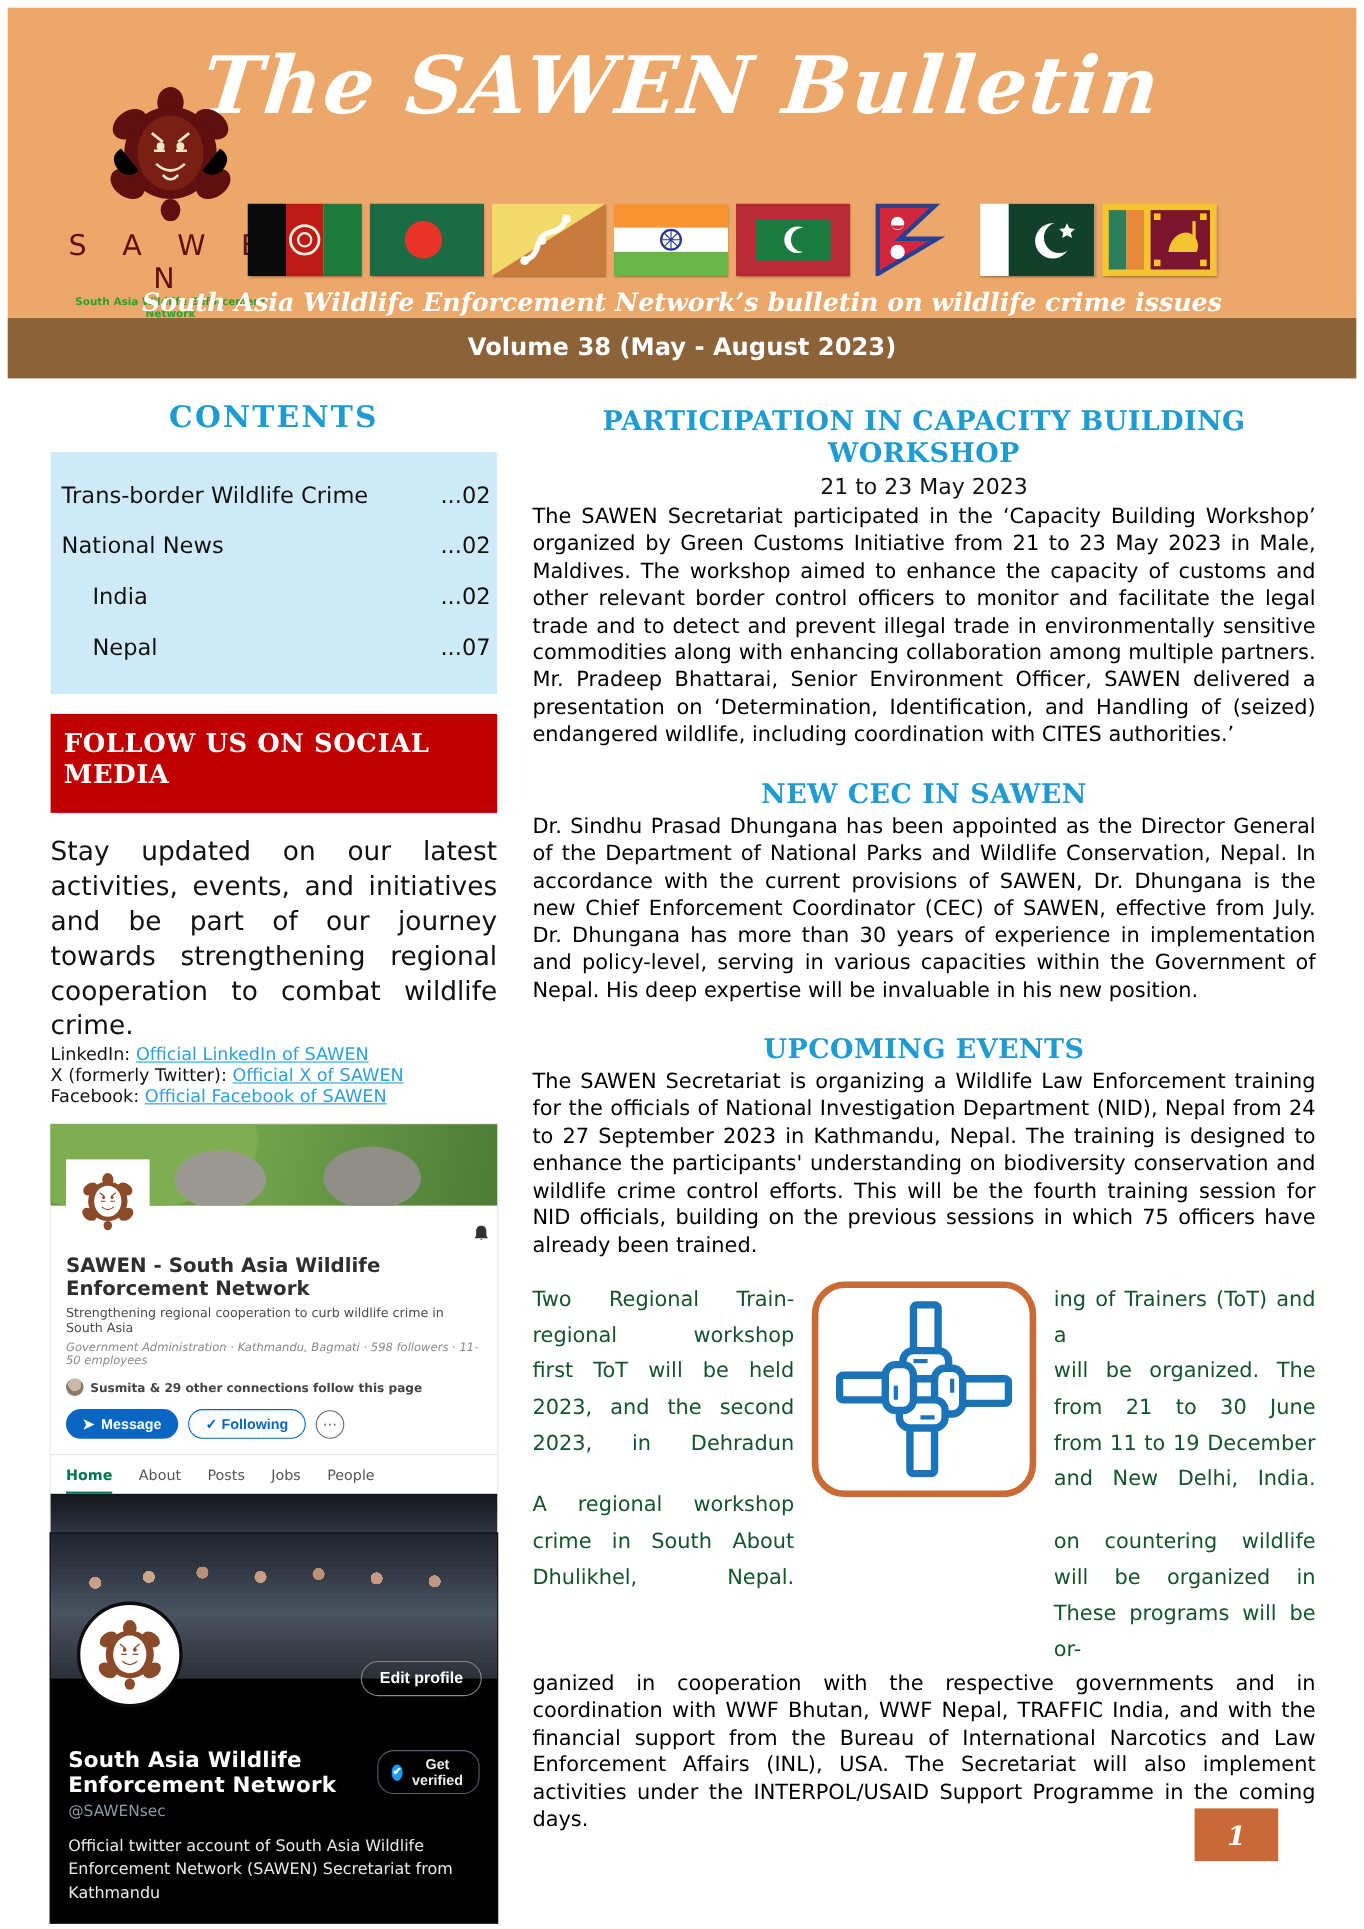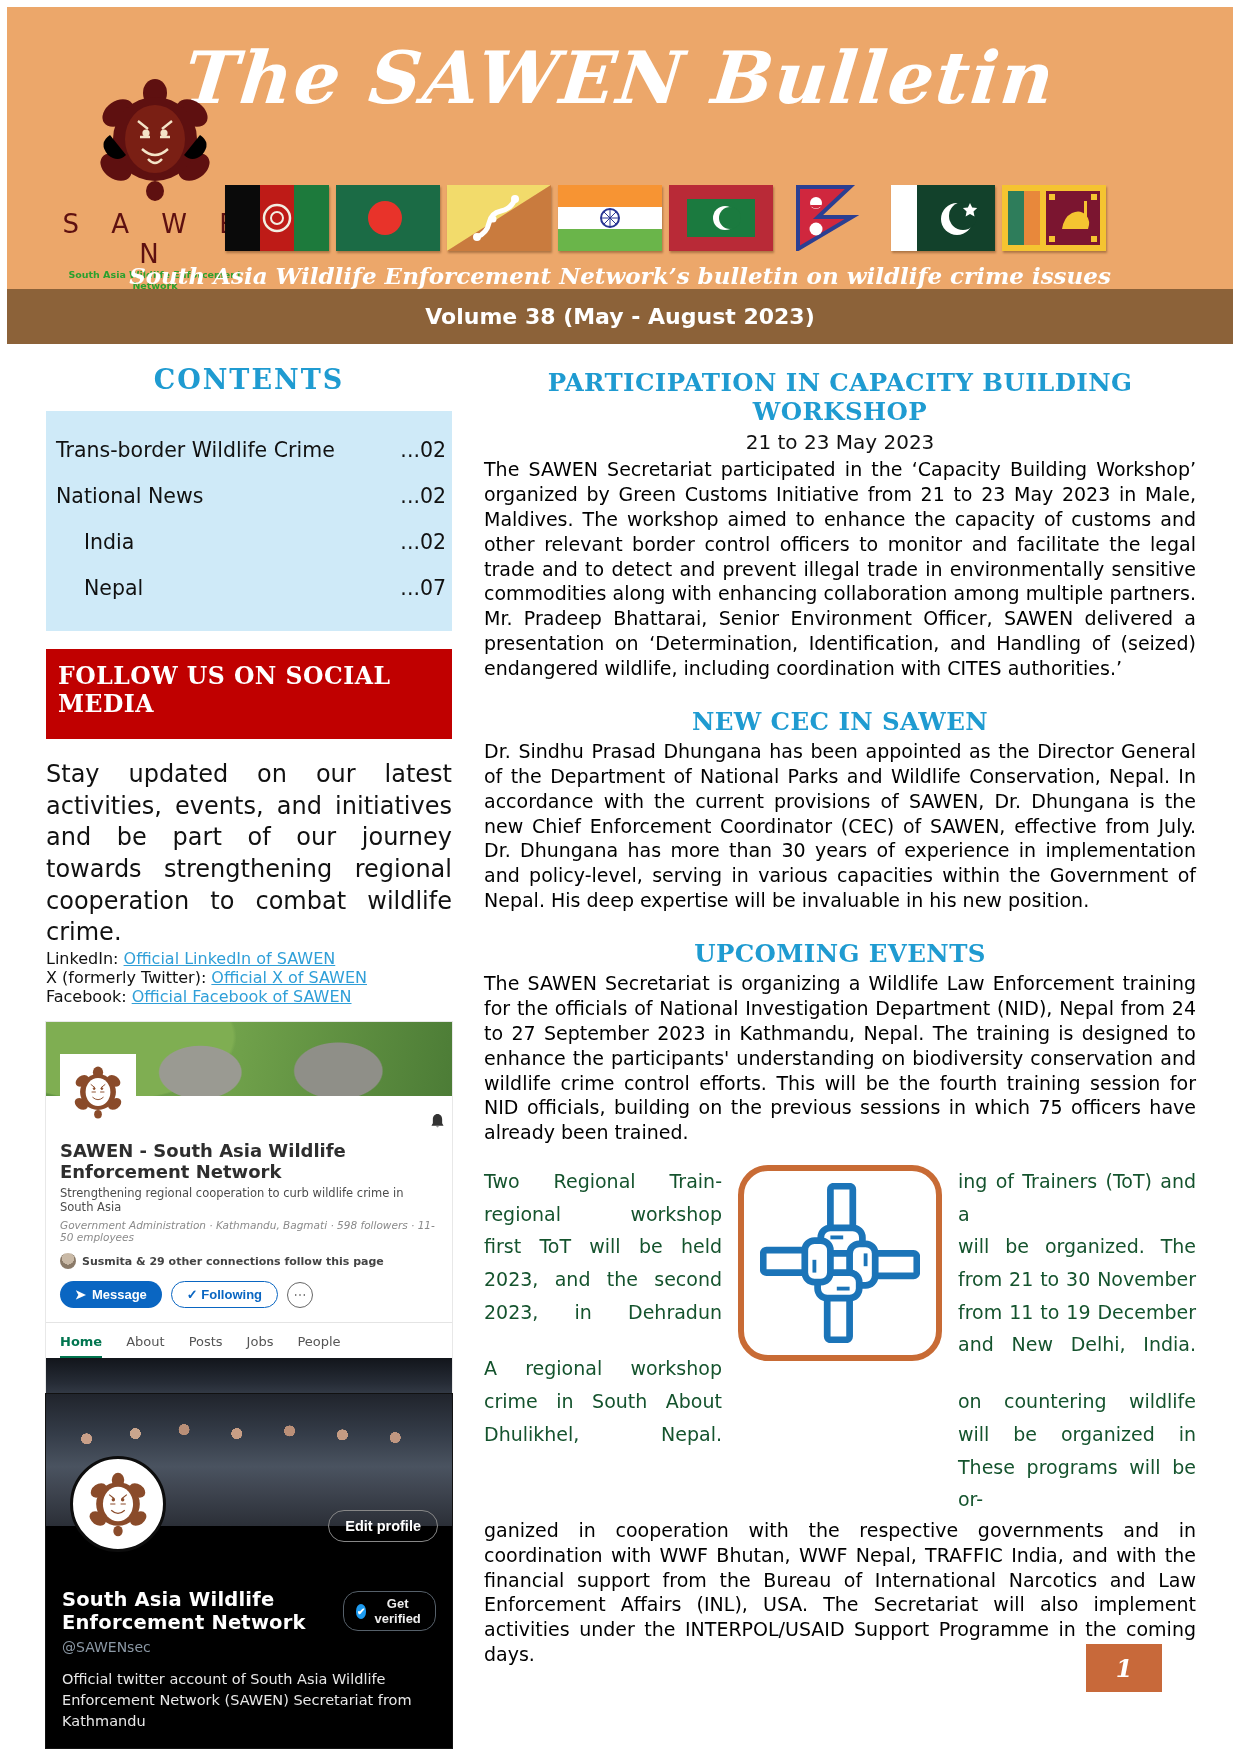--- a/index.html
+++ b/index.html
@@ -399,21 +399,21 @@
             </defs>
             <use href="#arm"></use>
             <use href="#arm" transform="rotate(90 50 50)"></use>
             <use href="#arm" transform="rotate(180 50 50)"></use>
             <use href="#arm" transform="rotate(270 50 50)"></use>
           </svg>
         </div>
         <div>
           <div class="jline">ing of Trainers (ToT) and a</div>
           <div class="jline">will be organized. The</div>
-          <div class="jline">from 21 to 30 November</div>
+          <div class="jline">from 21 to 30 June</div>
           <div class="jline">from 11 to 19 December</div>
           <div class="jline">and New Delhi, India.</div>
           <div class="jline gap-top">on countering wildlife</div>
           <div class="jline">will be organized in</div>
           <div class="jline">These programs will be or-</div>
         </div>
       </div>
 
       <p class="body" style="margin-top:2px">ganized in cooperation with the respective governments and in coordination with WWF Bhutan, WWF Nepal, TRAFFIC India, and with the financial support from the Bureau of International Narcotics and Law Enforcement Affairs (INL), USA. The Secretariat will also implement activities under the INTERPOL/USAID Support Programme in the coming days.</p>
     </div>

